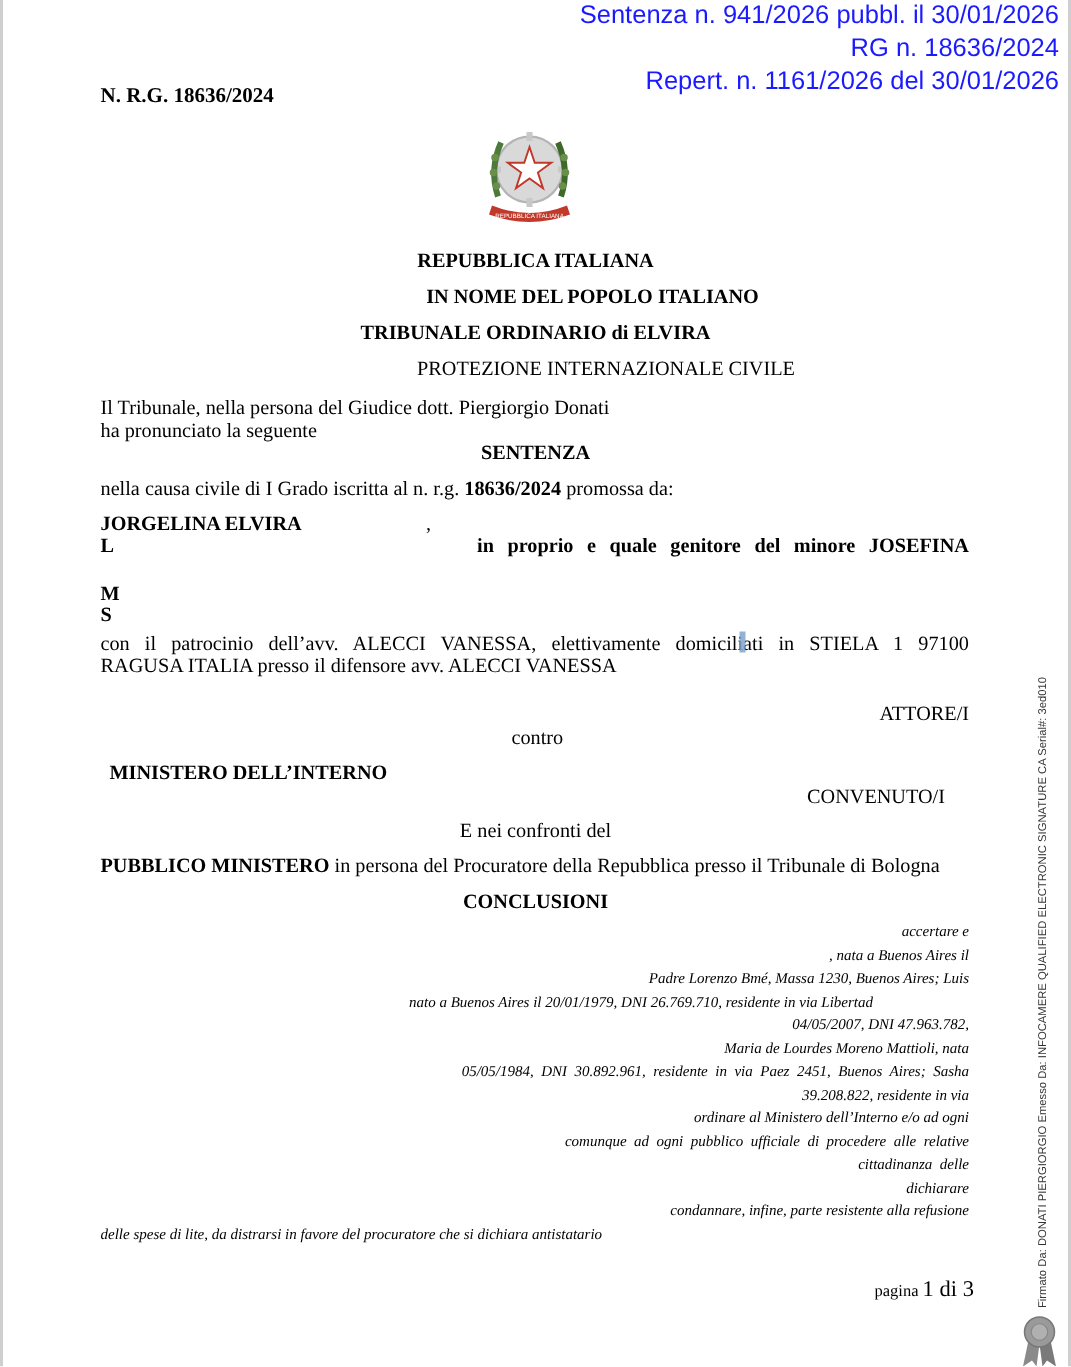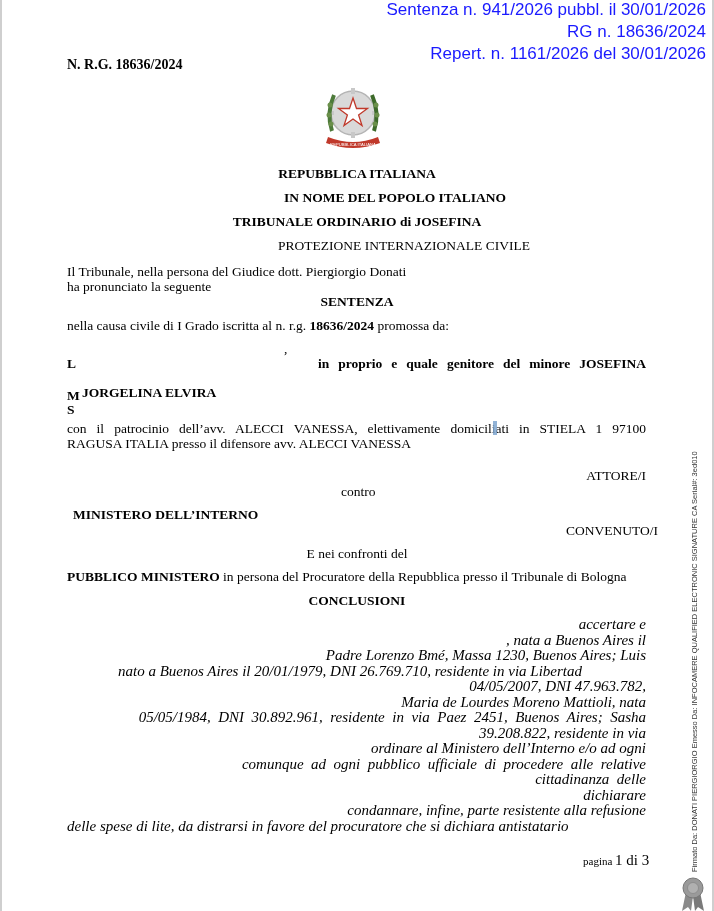--- a/index.html
+++ b/index.html
@@ -20,21 +20,21 @@
   .nrg { position:absolute; left:67px; top:57px; font-weight:bold; font-size:14px; }
 
   .emblem { position:absolute; left:322px; top:83px; width:62px; height:72px; }
 
   .center { position:absolute; left:0; width:714px; text-align:center; font-size:13.5px; white-space:nowrap; }
   .bold { font-weight:bold; }
 
   .line { position:absolute; font-size:13.5px; white-space:nowrap; }
   .just { position:absolute; left:67px; width:579px; font-size:13.5px; text-align:justify; text-align-last:justify; white-space:nowrap; }
 
-  .it { position:absolute; right:68px; font-style:italic; font-size:15px; white-space:nowrap; text-align:right; }
+  .it { position:absolute; right:68px; font-style:italic; font-size:10px; white-space:nowrap; text-align:right; }
 
   .sig-vert {
     position:absolute; left:690px; top:872px;
     transform-origin:0 0; transform:rotate(-90deg);
     font-family:"Liberation Sans", sans-serif; font-size:7.5px; color:#333; white-space:nowrap;
   }
   .seal { position:absolute; left:679px; top:876px; width:28px; height:35px; }
   .page-num { position:absolute; left:583px; top:852px; font-size:11px; white-space:nowrap; }
   .page-num .big { font-size:15px; }
   .cursor-mark { display:inline-block; width:4px; height:14px; background:#7fa6cf; vertical-align:-2px; margin:0 -2px; opacity:.85; }
@@ -69,44 +69,44 @@
       <circle cx="55" cy="32" r="2.5"></circle>
       <circle cx="53" cy="41" r="2.5"></circle>
   </g>
   <polygon points="31,15 34.5,25.5 45.5,25.5 36.6,32 40,42.5 31,36 22,42.5 25.4,32 16.5,25.5 27.5,25.5" fill="#ffffff" stroke="#c0392b" stroke-width="1.3"></polygon>
   <path d="M6 54 Q31 64 56 54 L58 60 Q31 70 4 60 Z" fill="#c0392b"></path>
   <text x="31" y="62.5" font-size="4.2" text-anchor="middle" fill="#fff" font-family="Liberation Sans, sans-serif">REPUBBLICA ITALIANA</text>
 </svg>
 
 <div class="center bold" style="top:166px;">REPUBBLICA ITALIANA</div>
 <div class="center bold" style="top:190px;margin-left:38px;">IN NOME DEL POPOLO ITALIANO</div>
-<div class="center bold" style="top:214px;">TRIBUNALE ORDINARIO di JOSEFINA</div>
+<div class="center bold" style="top:214px;">TRIBUNALE ORDINARIO di ELVIRA</div>
 <div class="center" style="top:238px;margin-left:47px;">PROTEZIONE INTERNAZIONALE CIVILE</div>
 
 <div class="line" style="left:67px; top:264px;">Il Tribunale, nella persona del Giudice dott. Piergiorgio Donati</div>
 <div class="line" style="left:67px; top:279px;">ha pronunciato la seguente</div>
 <div class="center bold" style="top:294px;">SENTENZA</div>
 <div class="line" style="left:67px; top:318px;text-align:right;">
   <span>nella causa civile di I Grado iscritta al n. r.g. </span><b>18636/2024</b><span> promossa da:</span>
 </div>
 
-<div class="line bold" style="left:82px; top:341px;margin-top:44px;">JORGELINA ELVIRA</div>
+<div class="line bold" style="left:67px; top:341px;">JORGELINA ELVIRA</div>
 <div class="line" style="left:284px; top:341px;">,</div>
 <div class="line bold" style="left:67px; top:356px;">L</div>
 <div class="line bold" style="left:318px; top:356px; width:328px; text-align:justify; text-align-last:justify; word-spacing:2px;">in proprio e quale genitore del minore JOSEFINA</div>
 <div class="line bold" style="left:67px; top:388px;">M</div>
 <div class="line bold" style="left:67px; top:402px;">S</div>
 
 <div class="just" style="top:421px;"><span>con il patrocinio dell’avv. ALECCI VANESSA, elettivamente domicili</span><span class="cursor-mark"></span><span>ati in STIELA 1 97100</span></div>
 <div class="line" style="left:67px; top:436px;">RAGUSA ITALIA presso il difensore avv. ALECCI VANESSA</div>
 
 <div class="line" style="right:68px; top:468px;">ATTORE/I</div>
 <div class="line" style="left:341px; top:484px;">contro</div>
 <div class="line bold" style="left:73px; top:507px;">MINISTERO DELL’INTERNO</div>
-<div class="line" style="right:56px; top:523px;">CONVENUTO/I</div>
+<div class="line" style="right:84px; top:523px;">CONVENUTO/I</div>
 <div class="center" style="top:546px;">E nei confronti del</div>
 <div class="line" style="left:67px; top:569px;">
   <b>PUBBLICO MINISTERO</b><span> in persona del Procuratore della Repubblica presso il Tribunale di Bologna</span>
 </div>
 
 <div class="center bold" style="top:593px;">CONCLUSIONI</div>
 <div class="it" style="top:616px;">accertare  e</div>
 <div class="it" style="top:632px;">, nata a Buenos Aires il</div>
 <div class="it" style="top:647px;">Padre Lorenzo Bmé, Massa 1230, Buenos Aires; Luis</div>
 <div class="it" style="top:663px; right:132px;">nato a Buenos Aires il 20/01/1979, DNI 26.769.710, residente in via Libertad</div>

